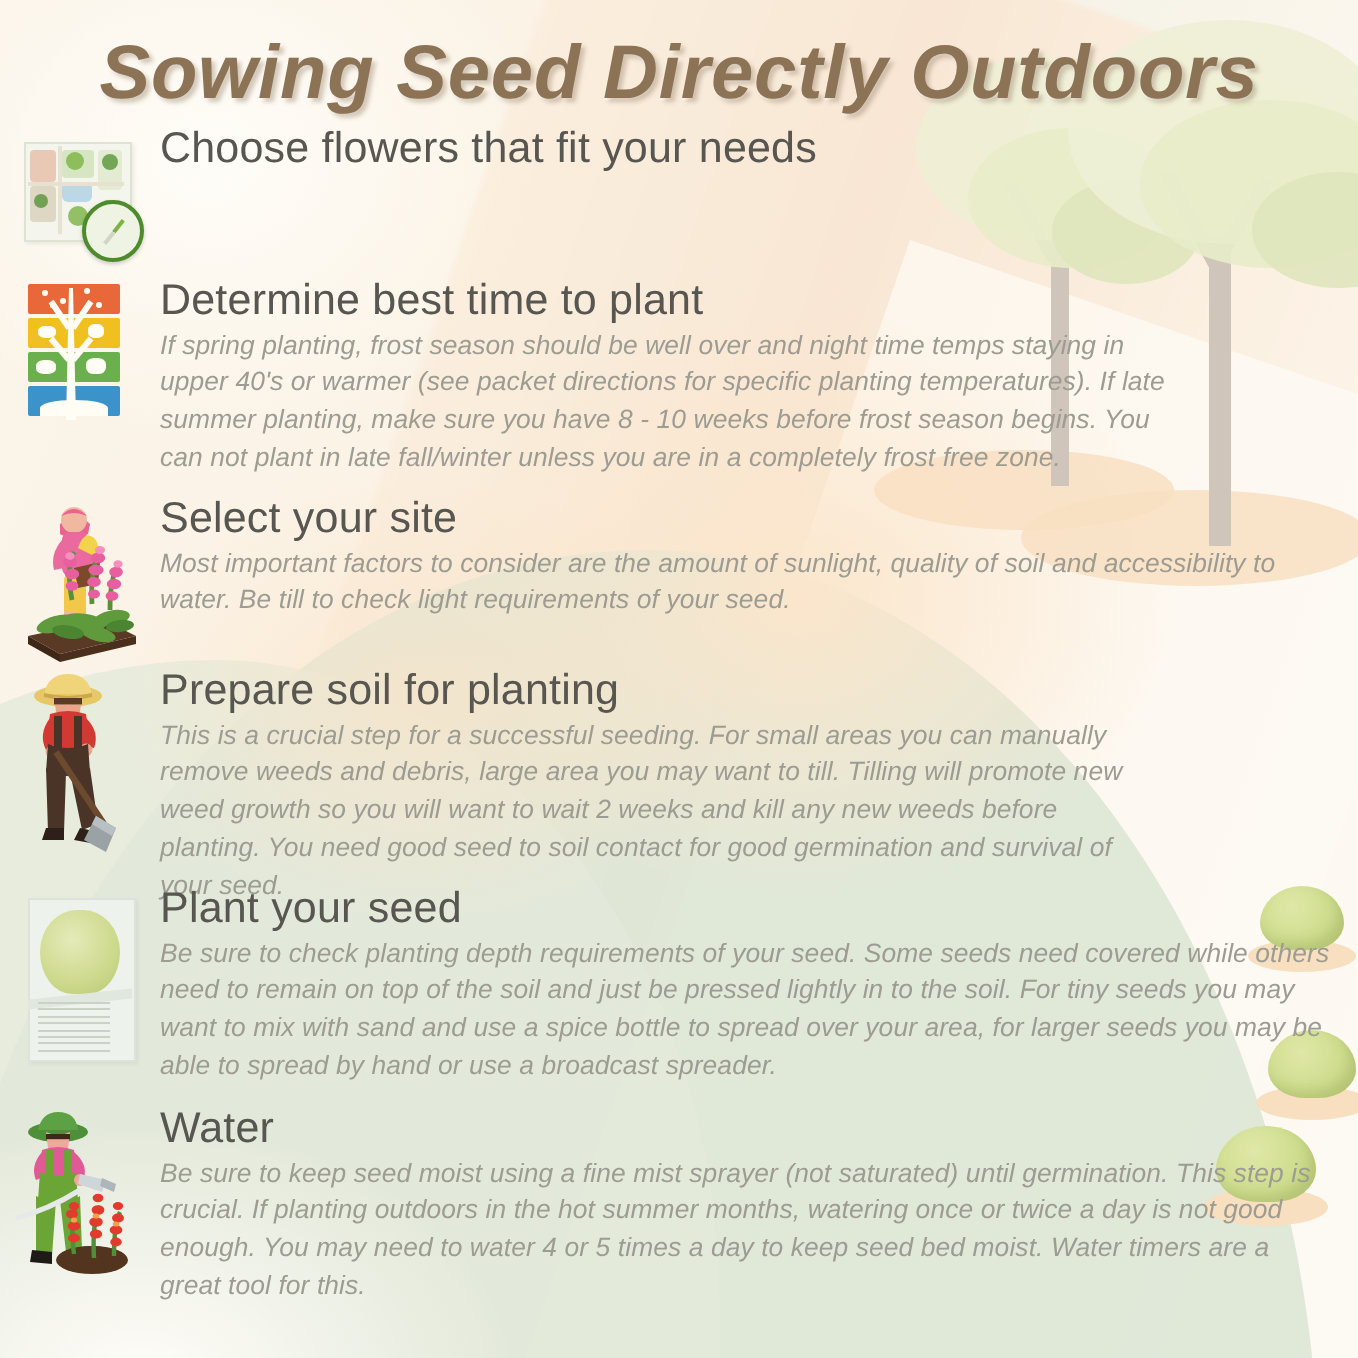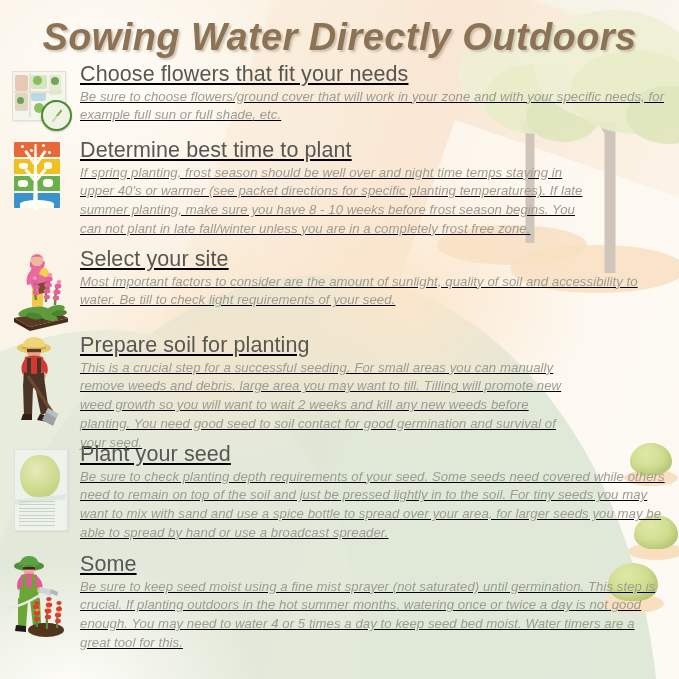--- a/index.html
+++ b/index.html
@@ -131,21 +131,21 @@
     font-weight:bold;font-style:italic;
     font-size:38px;
     letter-spacing:.4px;
     color:#8c7355;
     text-shadow:2px 2px 2px rgba(160,140,115,.45), 0 1px 0 rgba(255,255,255,.6);
     white-space:nowrap;
   }
 
   .steps{position:absolute;left:0;top:63px;width:679px;}
 
-  .step{position:relative;display:block;text-decoration:underline;}
+  .step{position:relative;display:block;}
 
   .step-icon{
     position:absolute;
     width:70px;
     display:block;
   }
 
   .step-body{
     margin-left:80px;
     padding-right:14px;
@@ -291,21 +291,21 @@
       <div class="mound" style="width:44px;height:34px;"></div>
     </div>
     <div class="bush" style="left:608px;top:563px;width:54px;height:48px;">
       <div class="dirt" style="width:62px;height:19px;top:31px;"></div>
       <div class="mound" style="width:50px;height:38px;"></div>
     </div>
   </div>
 
   <div class="content">
 
-    <div class="title">Sowing Water  Directly Outdoors</div>
+    <div class="title">Sowing Seed  Directly Outdoors</div>
 
     <div class="steps">
 
       <div class="step" id="step-0">
         <div class="step-icon">
           <div class="ic-plan">
             <div class="sheet"></div>
             <div class="grid">
               <div class="plot" style="left:1px;top:2px;width:13px;height:16px;background:#e9c9b6;"></div>
               <div class="plot" style="left:1px;top:20px;width:13px;height:18px;background:#ddd7c4;"></div>
@@ -320,21 +320,20 @@
               <div class="blobd" style="left:3px;top:24px;width:7px;height:7px;"></div>
               <div class="blob" style="left:36px;top:27px;width:8px;height:8px;"></div>
             </div>
             <div class="compass">
               <div class="needle"></div>
             </div>
           </div>
         </div>
         <div class="step-body">
           <div class="step-head">Choose flowers that fit your needs</div>
-          <div class="step-text">Be sure to choose flowers/ground cover  that will work in your zone and with your specific needs, for example full sun or full shade, etc.</div>
         </div>
       </div>
 
       <div class="step" id="step-1">
         <div class="step-icon">
           <div class="ic-seasons">
             <div class="band b1">
               <span class="sp" style="left:7px;top:3px;width:3px;height:3px;"></span>
               <span class="sp" style="left:16px;top:7px;width:3px;height:3px;"></span>
               <span class="sp" style="left:28px;top:2px;width:3px;height:3px;"></span>
@@ -542,20 +541,20 @@
               </g>
               <g fill="#f4a04a">
                 <ellipse cx="33" cy="57" rx="1.6" ry="1.3"></ellipse>
                 <ellipse cx="44" cy="55" rx="1.7" ry="1.3"></ellipse>
                 <ellipse cx="54" cy="59" rx="1.6" ry="1.3"></ellipse>
               </g>
             </svg>
           </div>
         </div>
         <div class="step-body">
-          <div class="step-head">Some</div>
+          <div class="step-head">Water</div>
           <div class="step-text">Be sure to keep seed moist using a fine mist sprayer (not saturated) until germination. This step is crucial. If planting outdoors in the hot summer months, watering once  or twice a day is not good enough. You may need to water 4 or 5 times a day to keep seed bed moist. Water timers are a great tool for this.</div>
         </div>
       </div>
 
     </div>
   </div>
 </div>
 
 </body></html>

